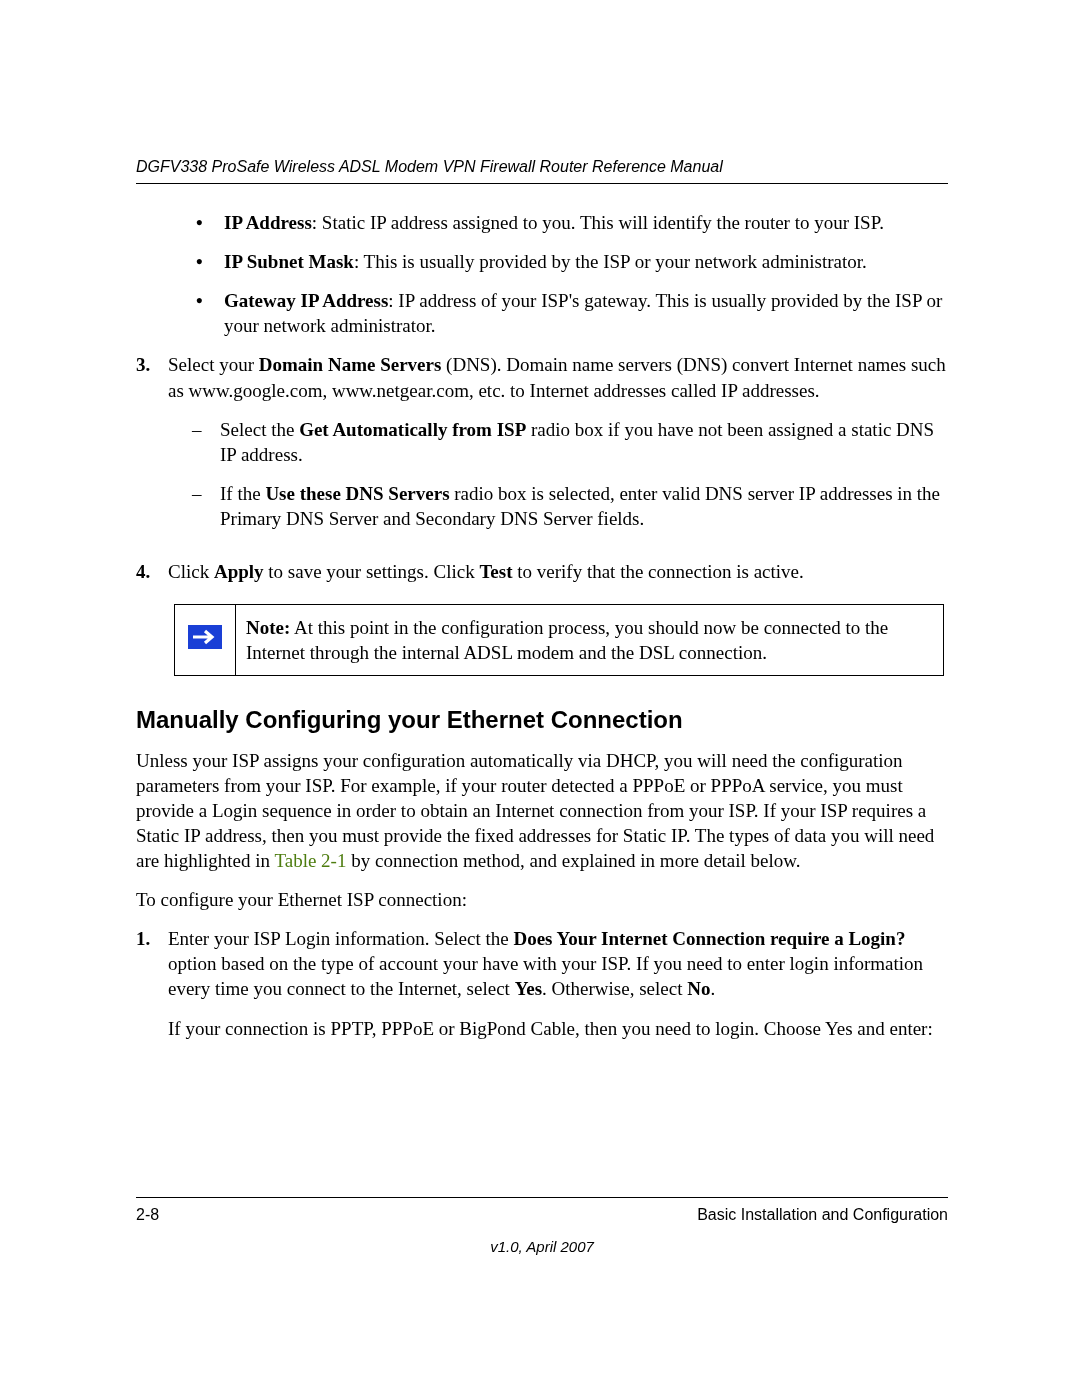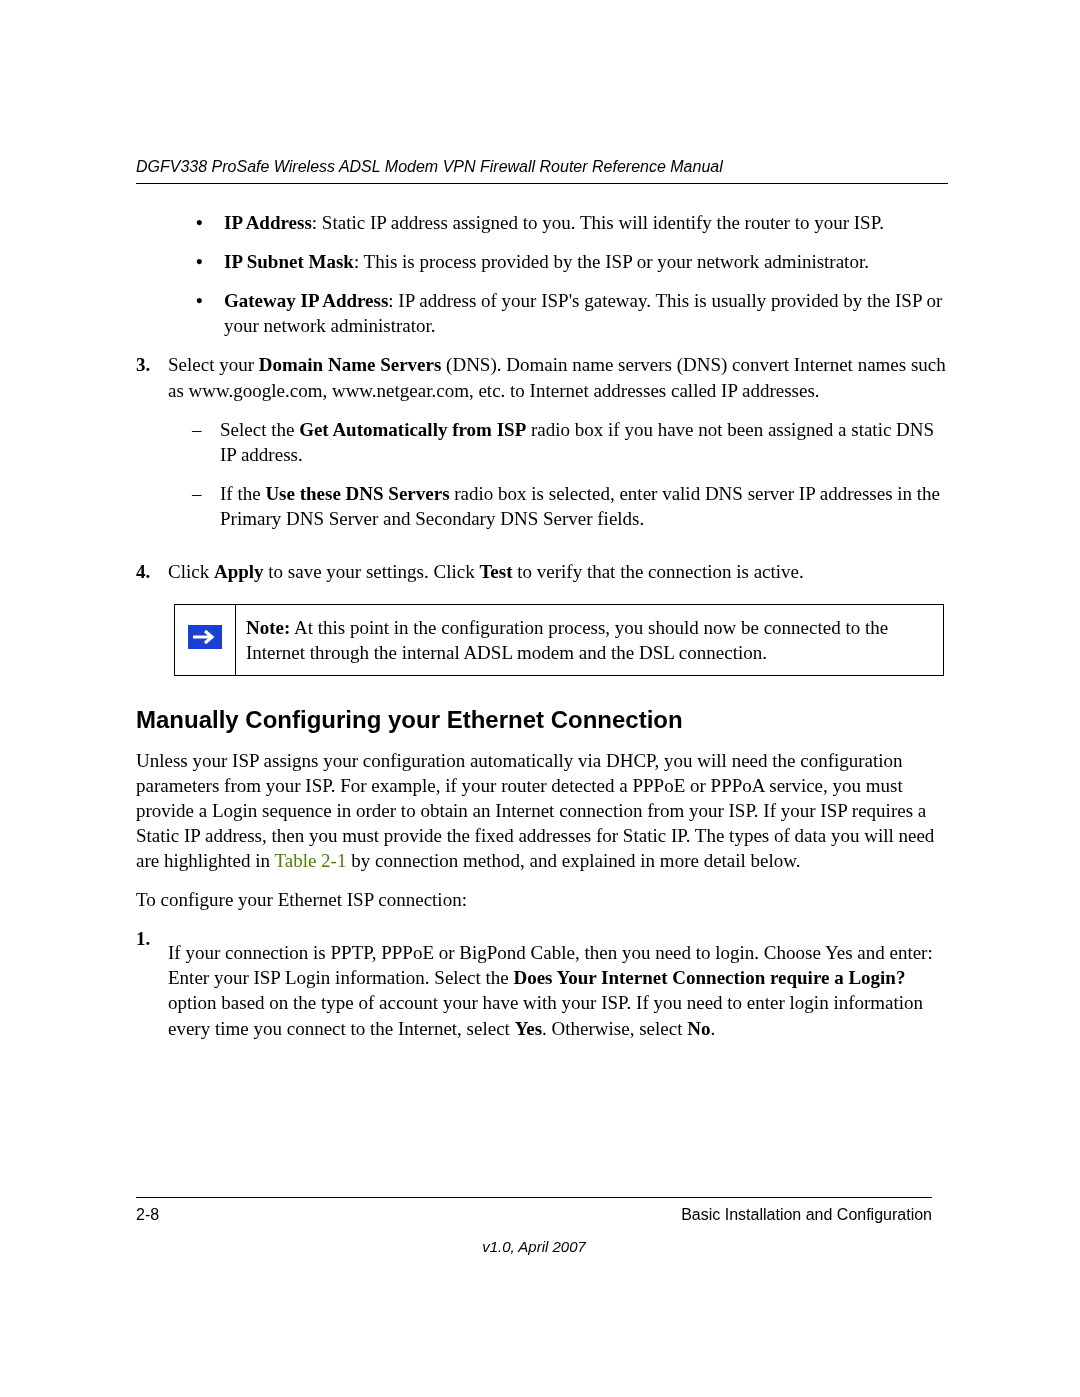--- a/index.html
+++ b/index.html
@@ -106,21 +106,21 @@
     margin-top: 28px;
     margin-bottom: 12px;
   }
   .para {
     margin-bottom: 14px;
   }
   .link { color: #4d7c0f; text-align: right; }
   .footer {
     position: absolute;
     left: 136px;
-    right: 148px;
+    right: 132px;
     bottom: 140px;
   }
   .footer hr {
     border: none;
     border-top: 1.2px solid #000;
     margin-bottom: 6px;
   }
   .footer-row {
     display: flex;
     justify-content: space-between;
@@ -143,21 +143,21 @@
   <div class="manual-title">DGFV338 ProSafe Wireless ADSL Modem VPN Firewall Router Reference Manual</div>
   <hr class="rule">
 
   <div class="bullet-block">
     <div class="bullet-item">
       <div class="marker">•</div>
       <div class="body"><b>IP Address</b><span>: Static IP address assigned to you. This will identify the router to your ISP.</span></div>
     </div>
     <div class="bullet-item">
       <div class="marker">•</div>
-      <div class="body"><b>IP Subnet Mask</b><span>: This is process provided by the ISP or your network administrator.</span></div>
+      <div class="body"><b>IP Subnet Mask</b><span>: This is usually provided by the ISP or your network administrator.</span></div>
     </div>
     <div class="bullet-item">
       <div class="marker">•</div>
       <div class="body"><b>Gateway IP Address</b><span>: IP address of your ISP's gateway. This is usually provided by the ISP or your network administrator.</span></div>
     </div>
   </div>
 
   <div class="num-item">
     <div class="num">3.</div>
     <div class="body">
@@ -205,24 +205,24 @@
 
   <div class="para">
     <span>Unless your ISP assigns your configuration automatically via DHCP, you will need the configuration parameters from your ISP. For example, if your router detected a PPPoE or PPPoA service, you must provide a Login sequence in order to obtain an Internet connection from your ISP. If your ISP requires a Static IP address, then you must provide the fixed addresses for Static IP. The types of data you will need are highlighted in </span><span class="link">Table 2-1</span><span> by connection method, and explained in more detail below.</span>
   </div>
 
   <div class="para">To configure your Ethernet ISP connection:</div>
 
   <div class="num-item">
     <div class="num">1.</div>
     <div class="body">
-      <div style="margin-top:14px;">If your connection is PPTP, PPPoE or BigPond Cable, then you need to login. Choose Yes and enter:</div>
       <div>
         <span>Enter your ISP Login information. Select the </span><b>Does Your Internet Connection require a Login?</b><span> option based on the type of account your have with your ISP. If you need to enter login information every time you connect to the Internet, select </span><b>Yes</b><span>. Otherwise, select </span><b>No</b><span>.</span>
       </div>
+      <div style="margin-top:14px;">If your connection is PPTP, PPPoE or BigPond Cable, then you need to login. Choose Yes and enter:</div>
     </div>
   </div>
 
   <div class="footer">
     <hr>
     <div class="footer-row">
       <span>2-8</span>
       <span>Basic Installation and Configuration</span>
     </div>
     <div class="version">v1.0, April 2007</div>

